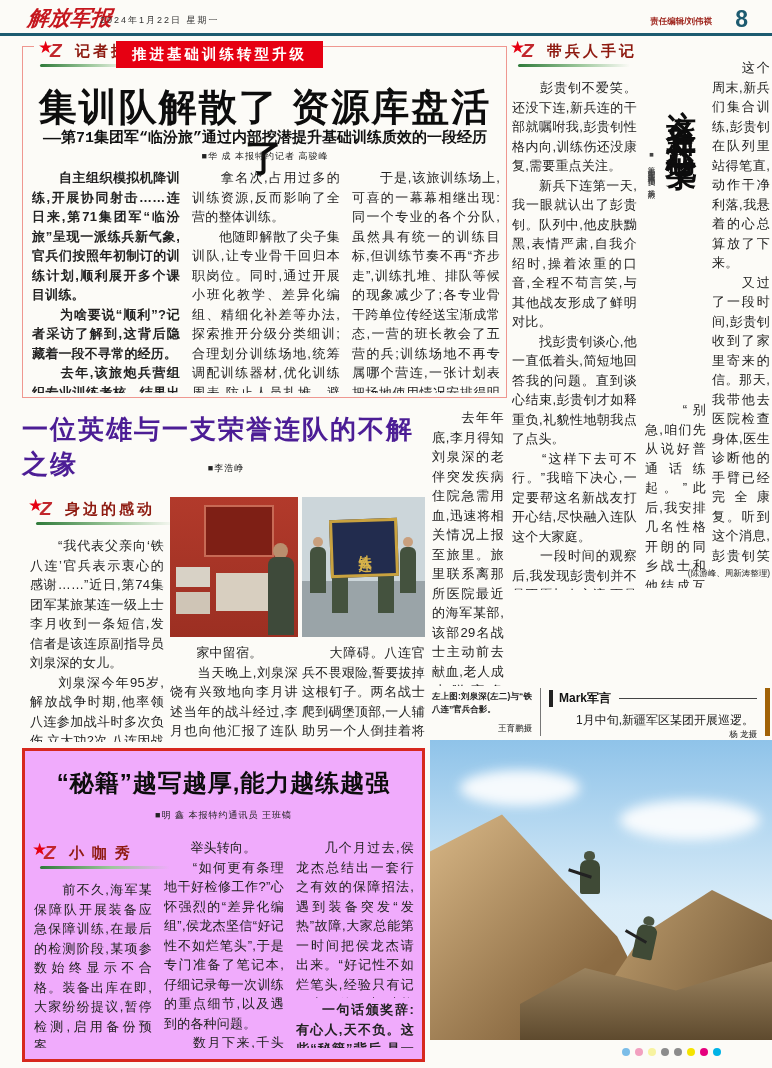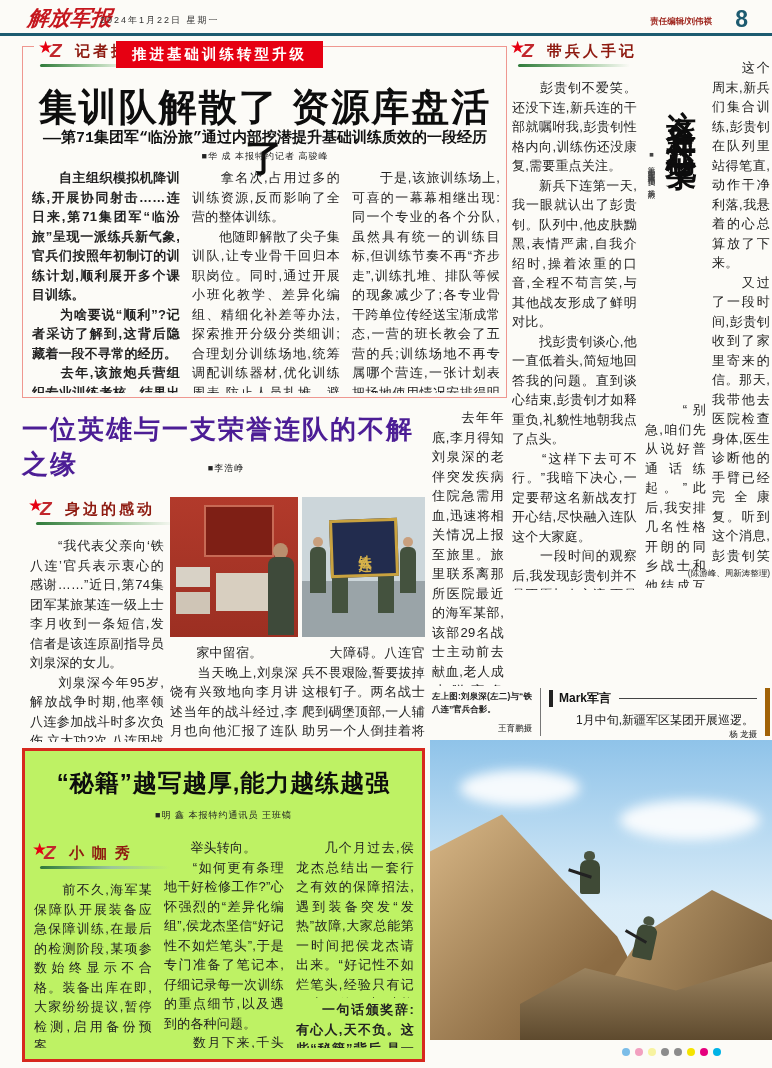--- a/index.html
+++ b/index.html
@@ -29,21 +29,21 @@
   .badge-title { font-size:15px; font-weight:bold; color:#8e1a10; letter-spacing:3px; }
   .badge-rule { height:3px; background:linear-gradient(to right,#2f7a3a,#9cc79b 55%,rgba(255,255,255,0)); border-radius:2px; }
   .kicker { background:#e60012; color:#fff; font-weight:bold; font-size:14.5px; letter-spacing:3px; padding:4px 16px; }
   
   .headline-main { font-size:38px; font-weight:bold; letter-spacing:2px; text-align:center; color:#0d0d0d; }
   .subhead { font-size:15px; font-weight:bold; text-align:center; color:#111;font-family:Liberation Mono, monospace; }
   .byline { font-size:9px; text-align:center; color:#222; letter-spacing:1px; }
   .headline-mid { font-size:26px; font-weight:bold; letter-spacing:2px; color:#4c1d95; }
   .headline-red { font-size:24px; font-weight:bold; letter-spacing:1px; text-align:center; color:#0d0d0d; }
   .red-frame { border:1px solid #ef9790; }
-  .red-box { border:3px solid #d7281e; background:#bef264; }
+  .red-box { border:3px solid #d7281e; background:#f0abfc; }
   
   .v-title { writing-mode:vertical-rl; text-orientation:upright; font-size:30px; font-weight:bold; letter-spacing:7px; color:#0d0d0d; }
   .v-byline { writing-mode:vertical-rl; text-orientation:upright; font-size:7.5px; color:#444; letter-spacing:1px; }
   .credit-line { font-size:8.5px; text-align:right; color:#222; }
   
   .email-box { text-align:center; }
   .email-logo { font-style:italic; font-weight:bold; }
   .email-blue { font-size:25px; color:#cfe9f8; -webkit-text-stroke:1.5px #1d8fd1; letter-spacing:1px; }
   .email-red { font-size:21px; color:#e8382f; }
   .email-underline { height:3px; background:#e8382f; border-radius:50%/100% 100% 0 0; margin:1px 30px 6px 30px; }

